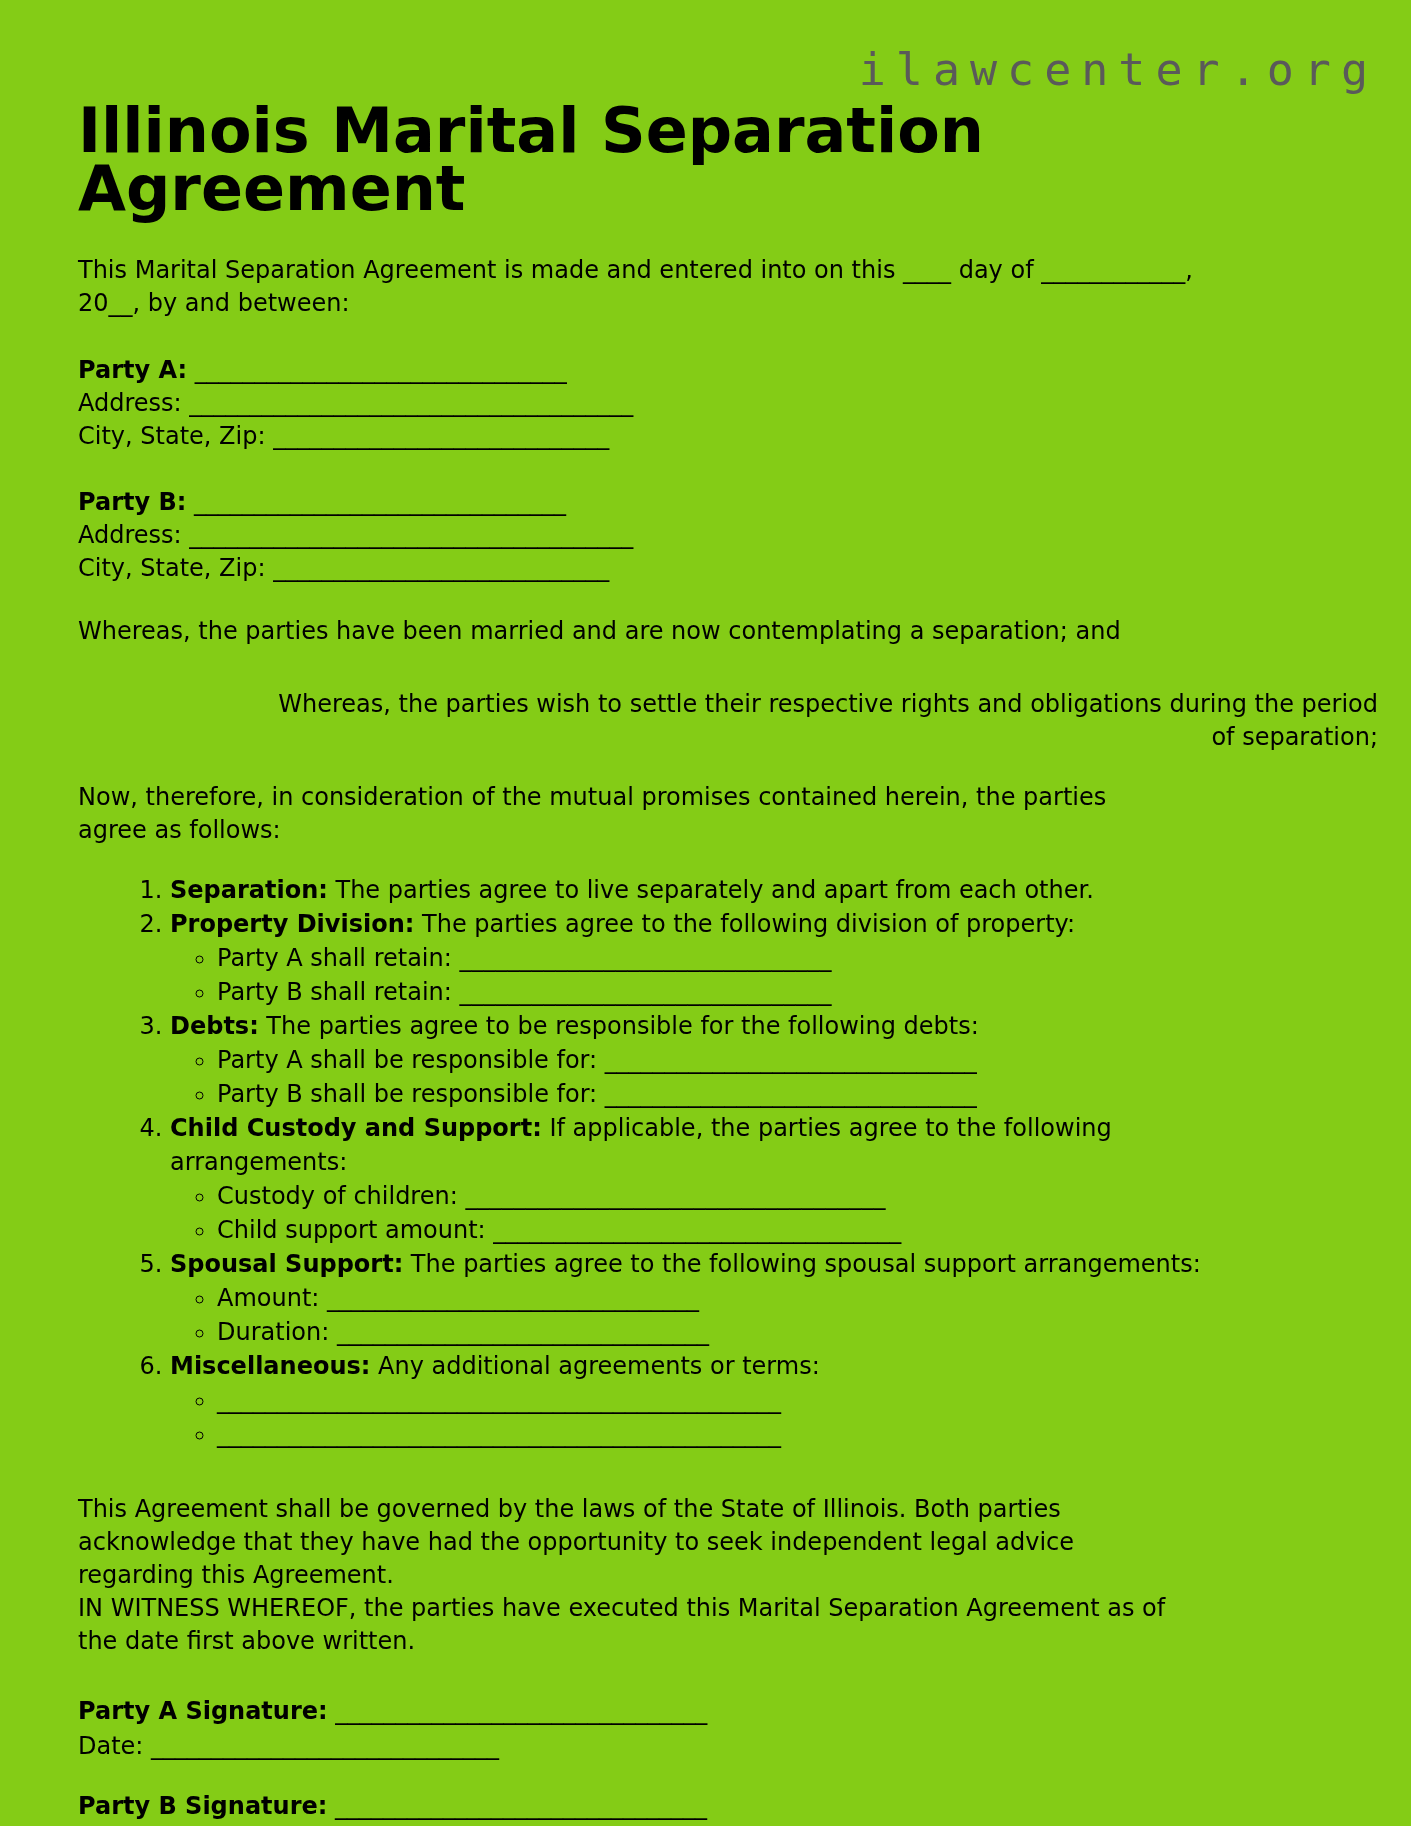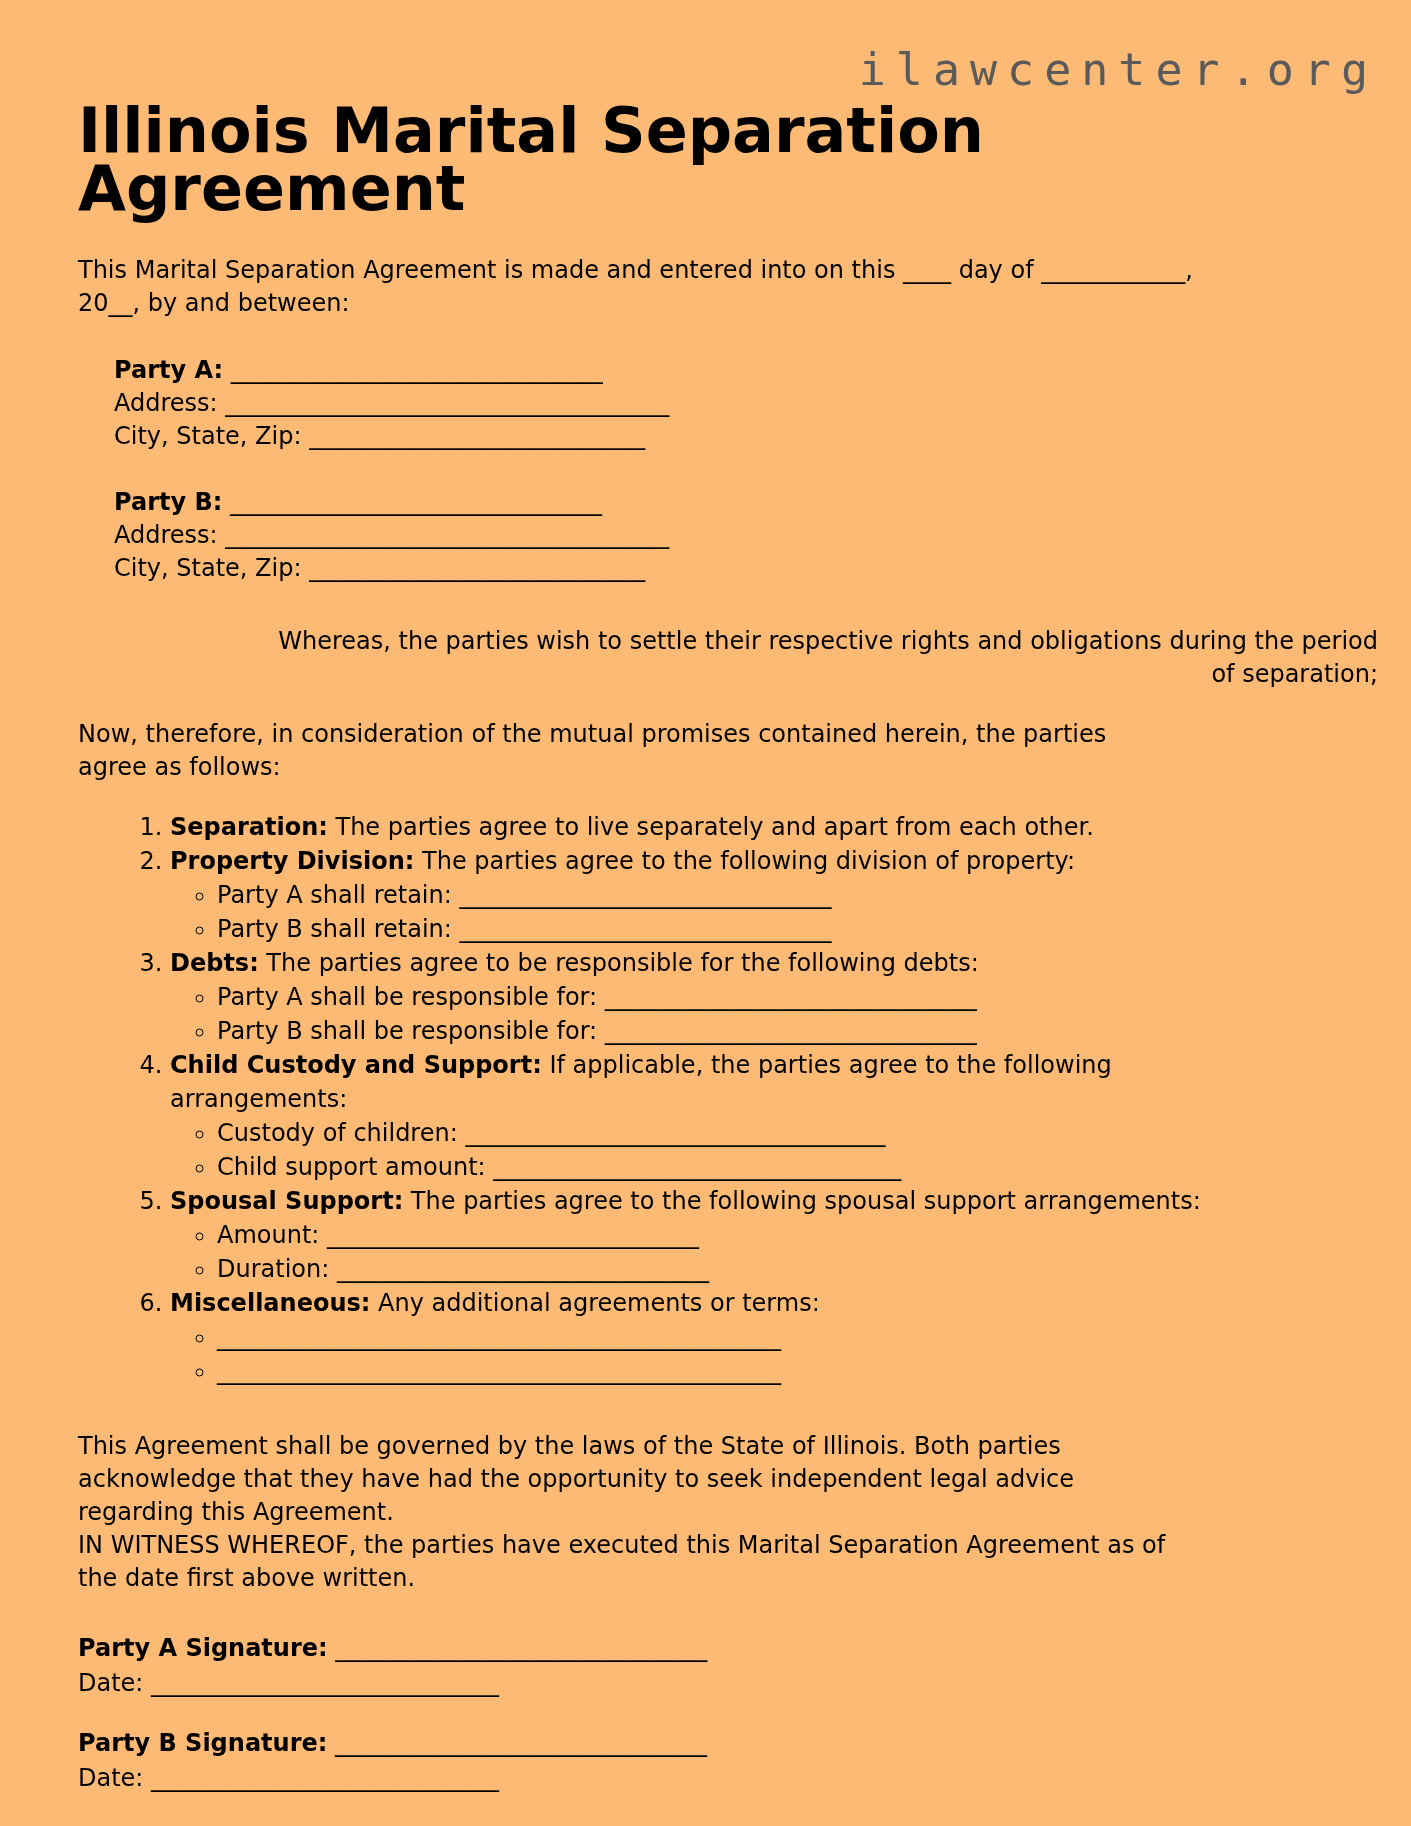--- a/index.html
+++ b/index.html
@@ -6,38 +6,38 @@
   html, body { background: #ffffff; }
   body {
     width: 1411px; height: 1826px;
     font-family: "DejaVu Sans", "Liberation Sans", sans-serif;
     font-size: 24px; color: #000;
   }
   .page {
     width: 1411px; height: 1826px;
     padding: 44px 33px 0 78px;
     overflow: hidden;
-    background: #fdba74;
+    background: #84cc16;
   }
   .watermark {
     text-align: right;
     font-family: "DejaVu Sans Mono", "Liberation Mono", monospace;
     font-size: 45px; line-height: 52px;
     letter-spacing: 10px;
     color: #5a5a5a;
   }
   h1 {
     margin-top: 6px;
     font-size: 62px; line-height: 58px;
     font-weight: 700;
     letter-spacing: 0;
   }
   .para { line-height: 33px; white-space: pre-line; }
   .intro      { margin-top: 36px; }
-  .party-block{ margin-top: 34px; line-height: 33px; margin-left: 36px; }
+  .party-block{ margin-top: 34px; line-height: 33px; }
   .party-block.b { margin-top: 33px; }
   .whereas1   { margin-top: 30px; }
   .whereas2   { margin-top: 40px; text-align: right; }
   .now        { margin-top: 27px; }
   ol.terms {
     margin-top: 26px;
     padding-left: 92px;
     list-style: decimal;
   }
   ol.terms > li { line-height: 34px; }
@@ -71,20 +71,21 @@
     <div class="line"><span>Address:</span> <span class="blank">_____________________________________</span></div>
     <div class="line"><span>City, State, Zip:</span> <span class="blank">____________________________</span></div>
   </div>
 
   <div class="party-block b">
     <div class="line"><strong>Party B:</strong> <span class="blank">_______________________________</span></div>
     <div class="line"><span>Address:</span> <span class="blank">_____________________________________</span></div>
     <div class="line"><span>City, State, Zip:</span> <span class="blank">____________________________</span></div>
   </div>
 
+  <p class="para whereas1">Whereas, the parties have been married and are now contemplating a separation; and</p>
 
   <p class="para whereas2">Whereas, the parties wish to settle their respective rights and obligations during the period
 of separation;</p>
 
   <p class="para now">Now, therefore, in consideration of the mutual promises contained herein, the parties
 agree as follows:</p>
 
   <ol class="terms">
     <li><strong>Separation:</strong><span class="wrap"> The parties agree to live separately and apart from each other.</span></li>
     <li><strong>Property Division:</strong><span class="wrap"> The parties agree to the following division of property:</span>

